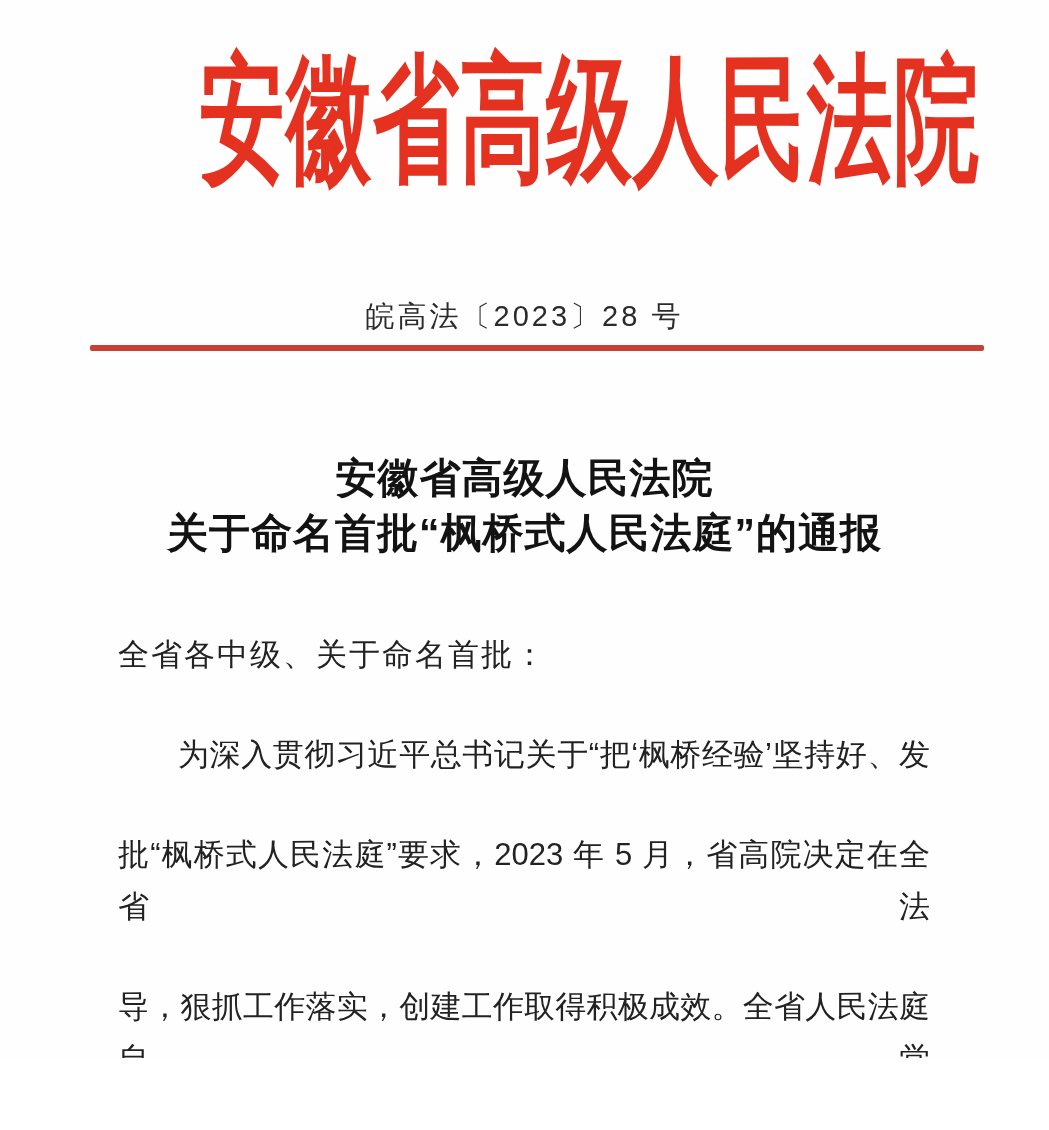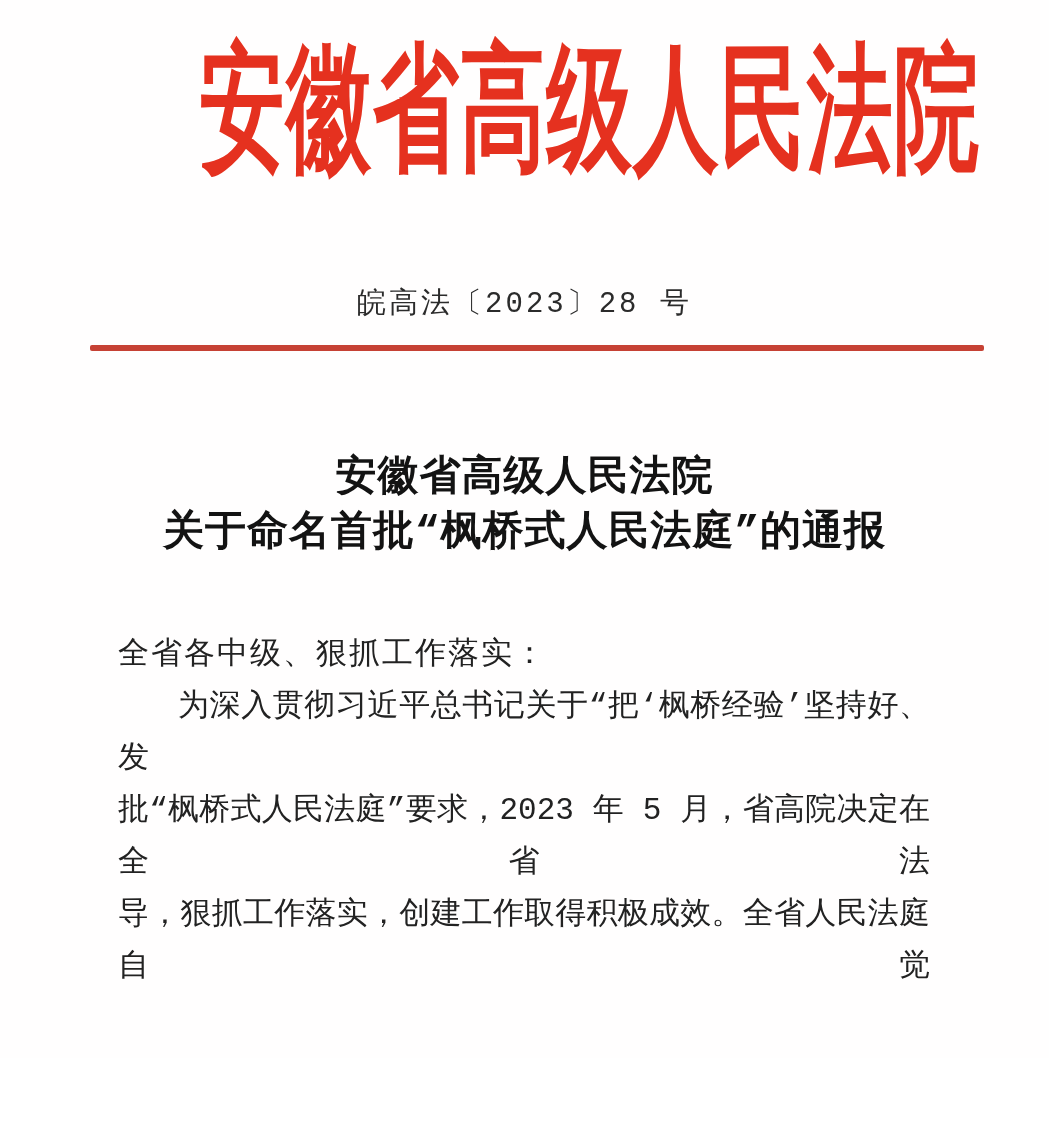--- a/index.html
+++ b/index.html
@@ -6,42 +6,42 @@
     margin: 0;
     padding: 0;
     background: #ffffff;
   }
   .page {
     position: relative;
     width: 1049px;
     height: 1058px;
     background: #fffefe;
     overflow: hidden;
-    font-family: Liberation Mono, monospace;
+    font-family: Liberation Sans, sans-serif;
   }
   
   .letterhead {
     position: absolute;
     top: 44px;
     left: 0;
     width: 100%;
     text-align: center;
     font-size: 138px;
     line-height: 150px;
     font-weight: 700;
     color: #e5311f;
     white-space: nowrap;
     transform: scaleX(0.62);
     transform-origin: 50% 50%;
     letter-spacing: 2px;
   }
   
   .doc-number {
     position: absolute;
-    top: 283px;
+    top: 294px;
     left: 0;
     width: 100%;
     text-align: center;
     font-size: 29px;
     line-height: 44px;
     color: #2b2b2b;
     letter-spacing: 3px;
   }
   
   .red-rule {
@@ -76,20 +76,21 @@
     line-height: 52px;
     color: #222222;
   }
   .salutation {
     text-align: left;
     letter-spacing: 2px;
   }
   .body-line {
     text-align: justify;
     text-align-last: justify;
+    margin-top: 48px;
   }
   .body-line.first-line {
     text-indent: 60px;
   }
   
   .page-num {
     position: absolute;
     top: 1076px;
     right: 158px;
     font-size: 25px;
@@ -109,21 +110,21 @@
   <div class="doc-number">皖高法〔2023〕28 号</div>
 
   <div class="red-rule"></div>
 
   <div class="doc-title">
     <div>安徽省高级人民法院</div>
     <div>关于命名首批“枫桥式人民法庭”的通报</div>
   </div>
 
   <div class="body-block">
-    <div class="salutation">全省各中级、狠抓工作落实：</div>
+    <div class="salutation">全省各中级、关于命名首批：</div>
     <div class="body-line first-line">为深入贯彻习近平总书记关于“把‘枫桥经验’坚持好、发</div>
     <div class="body-line">批“枫桥式人民法庭”要求，2023 年 5 月，省高院决定在全省法</div>
     <div class="body-line">导，狠抓工作落实，创建工作取得积极成效。全省人民法庭自觉</div>
 
   </div>
 
   <div class="page-num">- 1 -</div>
 
 </div>
 

